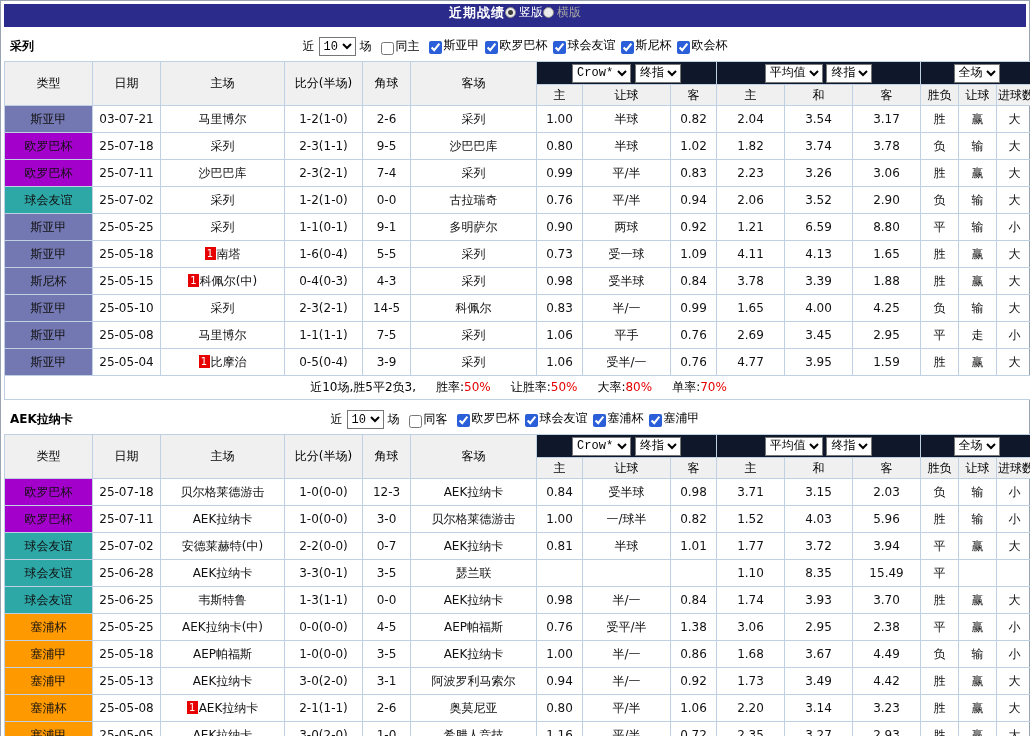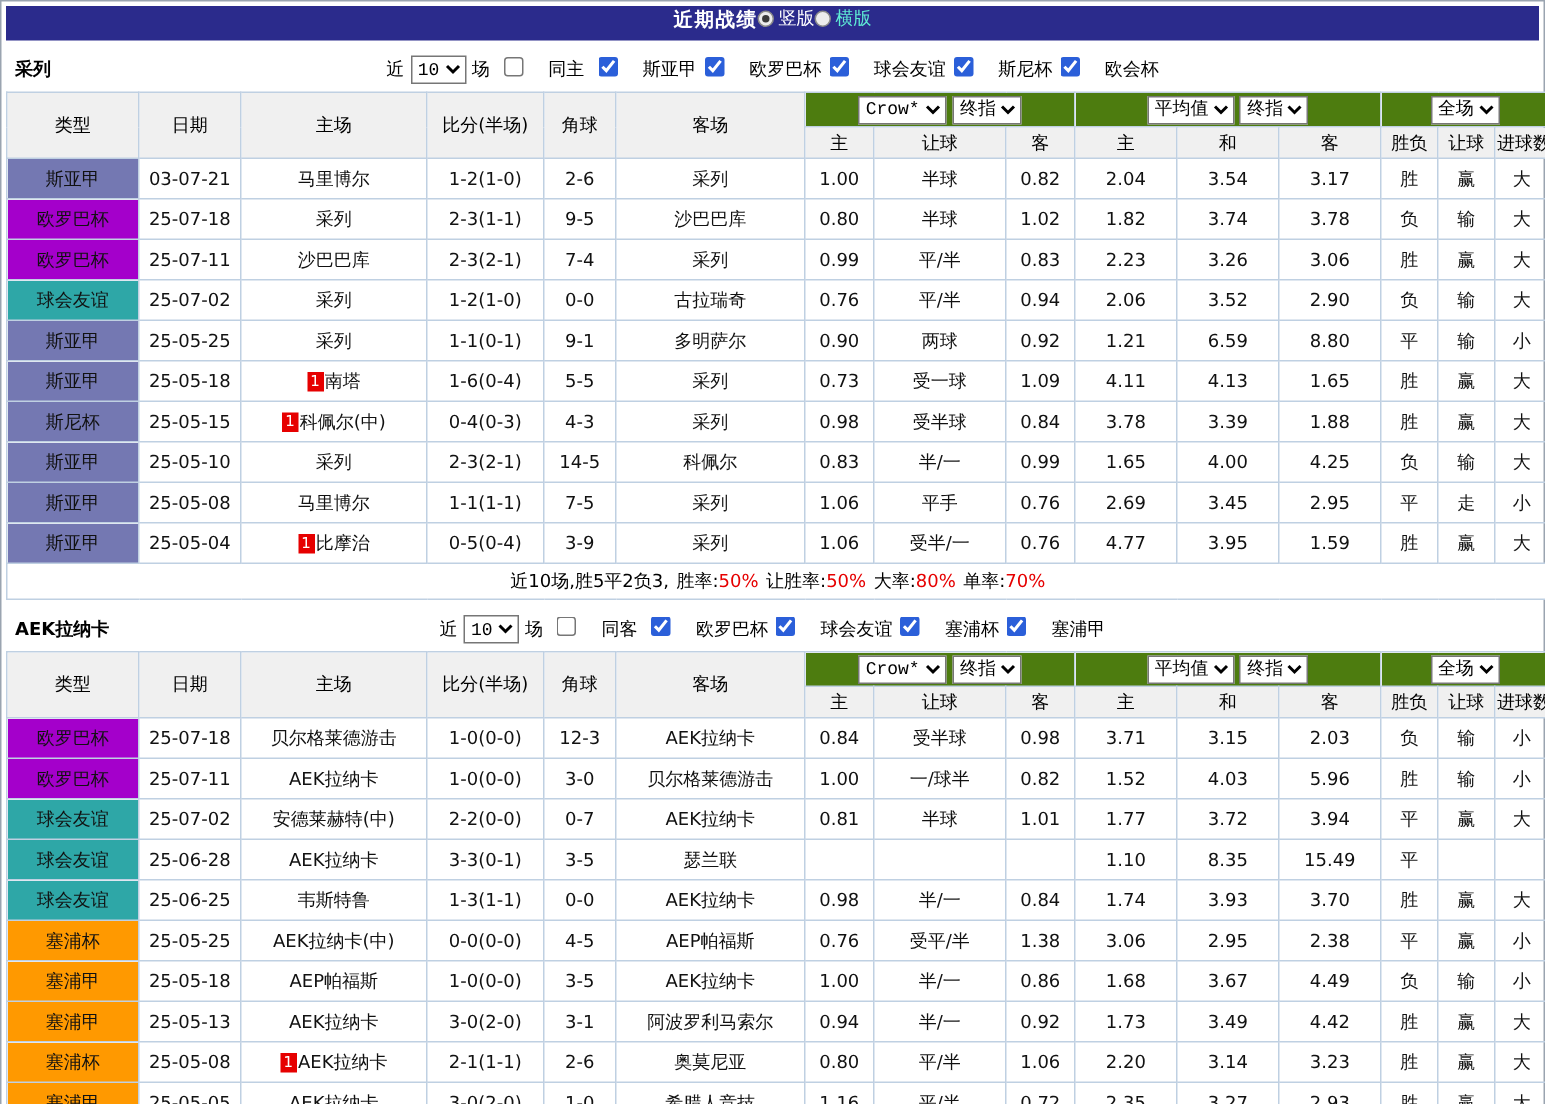--- a/index.html
+++ b/index.html
@@ -7,50 +7,50 @@
   .page{width:1030px;min-height:730px;border:1px solid #9aa4b0;background:#fff;padding:3px 3px 0;box-sizing:border-box}
   .topbar{height:23px;background:var(--header-bg,#2b2b8c);display:flex;align-items:flex-start;justify-content:center;gap:0;color:#fff}
   .topbar .title{font-weight:bold;font-size:13px;letter-spacing:1px}
   .radio{display:inline-flex;align-items:center;gap:3px;cursor:pointer;font-size:12px}
   .rdot{width:11px;height:11px;border-radius:50%;background:#ececec;border:1px solid #8a8a8a;display:inline-block;position:relative;box-sizing:border-box}
   .rdot.checked::after{content:"";position:absolute;left:2px;top:2px;width:5px;height:5px;border-radius:50%;background:#3a3a3a}
   .section{margin-top:7px}
   .filterbar{position:relative;height:25px;display:flex;align-items:center;justify-content:center}
   .teamname{position:absolute;left:6px;font-weight:bold;color:#000}
   .filters{display:flex;align-items:center;gap:4px}
-  .chk{display:inline-flex;align-items:flex-start;gap:17px;margin-left:5px;cursor:pointer}
+  .chk{display:inline-flex;align-items:flex-end;gap:2px;margin-left:5px;cursor:pointer}
   .filters input[type=checkbox]{width:13px;height:13px;accent-color:#2b5fd9;margin:0}
   select{font-size:12px;font-family:Liberation Mono, monospace;height:19px;border:1px solid #767676;background:#fff}
   table.grid{width:100%;border-collapse:collapse;table-layout:fixed;font-size:12px;margin-top:2px}
   .grid th,.grid td{border:1px solid #bfd0e2;text-align:center;padding:0 1px;overflow:hidden;white-space:nowrap}
   .grid thead th{background:#f0f0f0;font-weight:normal;height:20px}
   .grid tbody td{height:26px;color:#111}
-  .grid .selcell{padding:1px 4px;background:#4d7c0f}
+  .grid .selcell{padding:1px 4px;background:#0f172a}
   td.league{color:#fff}
   .rank{display:inline-block;background:var(--c-win,#e60000);color:#fff;font-size:10px;line-height:13px;width:11px;height:13px;margin-right:1px;vertical-align:1px}
   .t-red{color:var(--c-win,#e60000)}
   .t-blue{color:var(--c-lose,#2222cc)}
   .t-green{color:var(--c-draw,#009933)}
   .footcell{height:23px;background:#fff}
-  .footcell .stat-label{margin-left:5px}
+  .footcell .stat-label{margin-left:20px}
 </style>
 </head>
 <body>
 
 <div class="page">
 
   <div class="topbar">
     <span class="title">近期战绩</span>
     <label class="radio">
       <span class="rdot checked"></span>
       <span class="rlabel" style="color: rgb(255, 255, 255);">竖版</span>
     </label>
     <label class="radio">
       <span class="rdot"></span>
-      <span class="rlabel" style="color: #5eead4;">横版</span>
+      <span class="rlabel" style="color: #a3a3a3;">横版</span>
     </label>
   </div>
 
   <div class="section">
     <div class="filterbar">
       <span class="teamname">采列</span>
       <div class="filters">
         <span>近</span>
         <select><option>10</option></select>
         <span>场</span>

